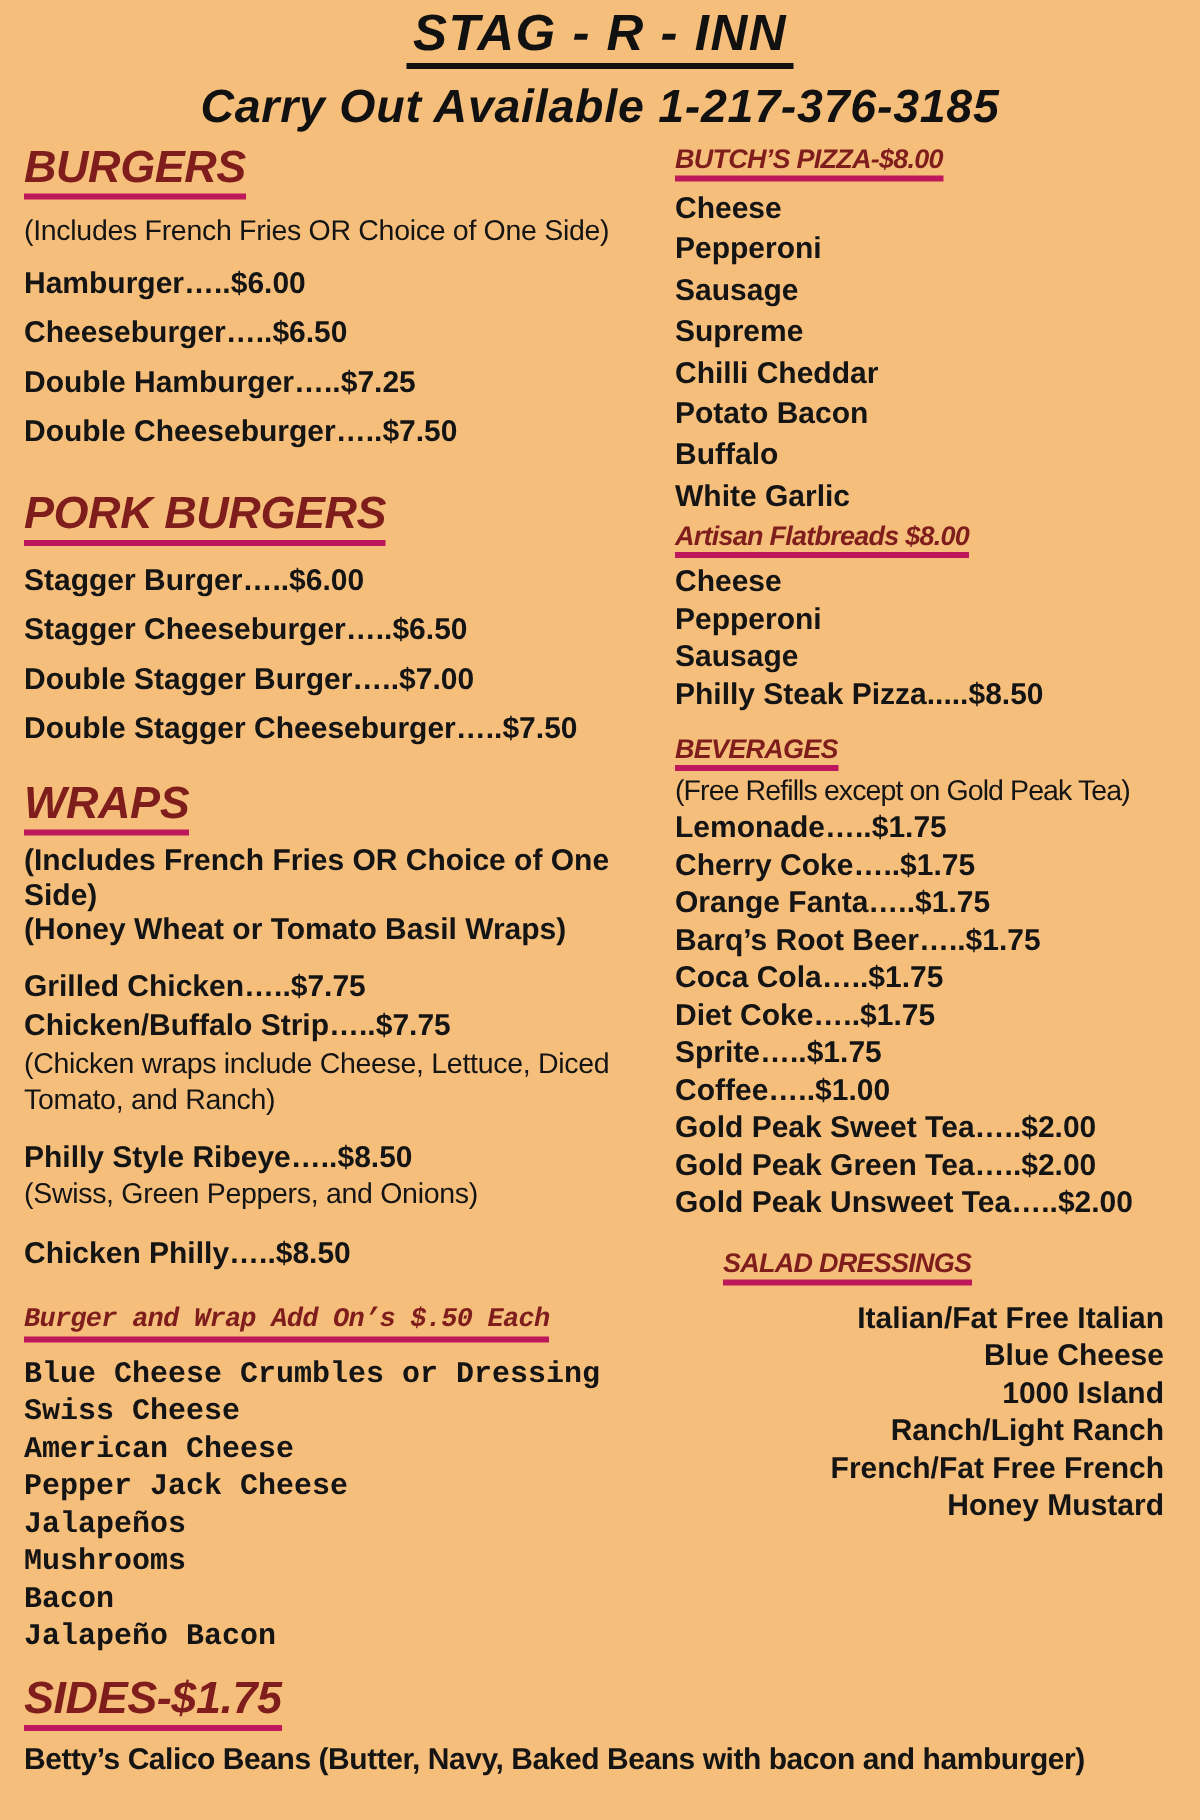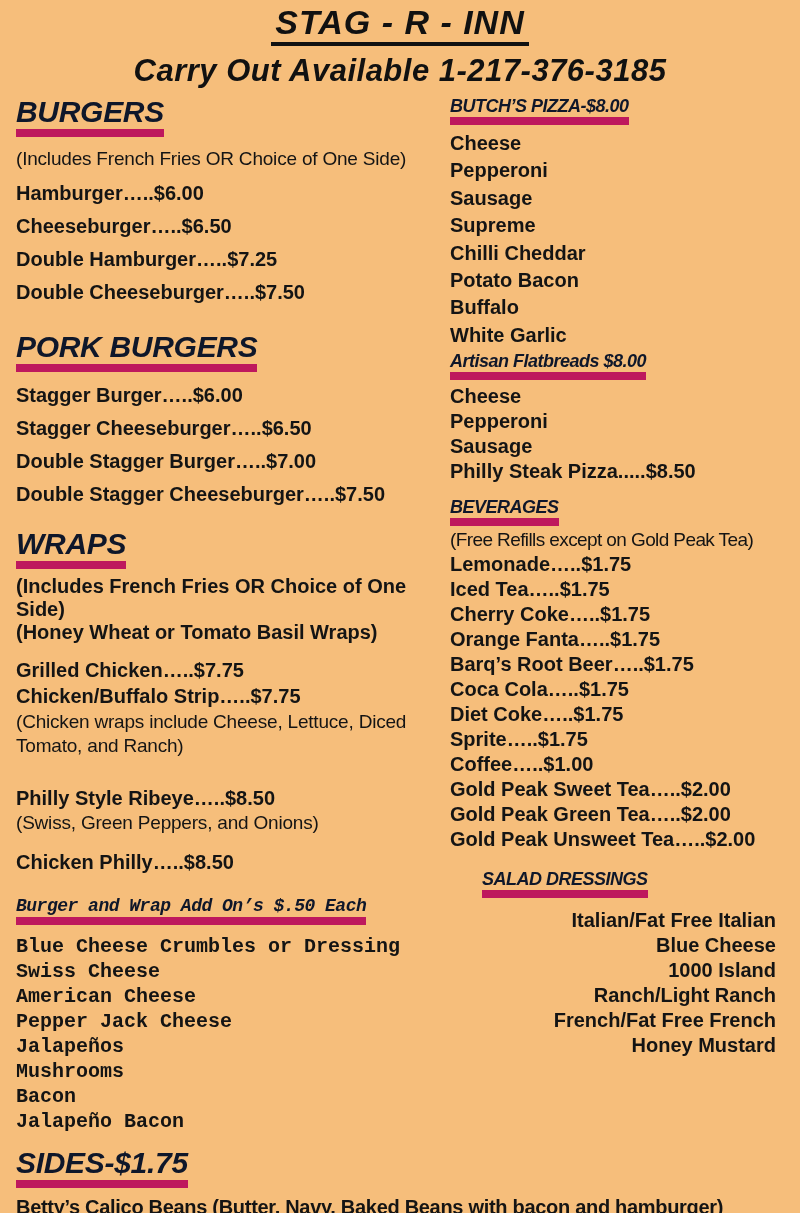--- a/index.html
+++ b/index.html
@@ -29,23 +29,23 @@
   }
 
   
   .cols { display:flex; margin-top:8px; }
   .col-l { width:450px; padding-left:16px; }
   .col-r { width:334px; padding-right:8px; }
 
   
   .h { line-height:1; }
   .h-text {
-    display:inline-block; color:#0f172a;
+    display:inline-block; color:#7f1d1d;
     font-style:italic; font-weight:bold;
-    border-bottom:8px solid #be185d; padding-bottom:2px;
+    border-bottom:4px solid #be185d; padding-bottom:2px;
     letter-spacing:-0.3px;
   }
   .h30 .h-text { font-size:30px; }
   .h26 .h-text { font-size:18px; letter-spacing:-0.5px; }
 
   
   .it   { font-size:20px; font-weight:bold; }
   .note { font-size:19px; font-weight:normal; letter-spacing:-0.2px; }
   .note-b { font-size:20px; font-weight:bold; line-height:23px; }
 
@@ -55,21 +55,21 @@
   .sec-burgers .it, .sec-pork .it { line-height:33px; }
 
   .sec-pork { margin-top:23px; }
   .sec-pork .items { margin-top:7px; }
 
   .sec-wraps { margin-top:18px; }
   .sec-wraps .notes { margin-top:6px; }
   .sec-wraps .items-1 { margin-top:13px; }
   .sec-wraps .items-1 .it { line-height:26px; }
   .sec-wraps .note-2 { margin-top:1px; line-height:24px; width:440px; }
-  .sec-wraps .it-philly { margin-top:28px; line-height:25px; }
+  .sec-wraps .it-philly { margin-top:14px; line-height:25px; }
   .sec-wraps .note-3 { line-height:24px; }
   .sec-wraps .it-cp { margin-top:16px; }
 
   .sec-addons { margin-top:23px;font-family:Liberation Mono, monospace; }
   .sec-addons .items { margin-top:9px; }
   .sec-addons .it { line-height:25px; }
 
   .sec-pizza .items { margin-top:5px; }
   .sec-pizza .it { line-height:27.4px; }
 
@@ -182,21 +182,20 @@
           <div class="it">Sausage</div>
           <div class="it">Philly Steak Pizza.....$8.50</div>
         </div>
       </div>
 
       <div class="sec sec-bev">
         <div class="h h26"><span class="h-text">BEVERAGES</span></div>
         <div class="note">(Free Refills except on Gold Peak Tea)</div>
         <div class="items">
           <div class="it">Lemonade…..$1.75</div>
-          <div class="it">Iced Tea…..$1.75</div>
           <div class="it">Cherry Coke…..$1.75</div>
           <div class="it">Orange Fanta…..$1.75</div>
           <div class="it">Barq’s Root Beer…..$1.75</div>
           <div class="it">Coca Cola…..$1.75</div>
           <div class="it">Diet Coke…..$1.75</div>
           <div class="it">Sprite…..$1.75</div>
           <div class="it">Coffee…..$1.00</div>
           <div class="it">Gold Peak Sweet Tea…..$2.00</div>
           <div class="it">Gold Peak Green Tea…..$2.00</div>
           <div class="it">Gold Peak Unsweet Tea…..$2.00</div>

